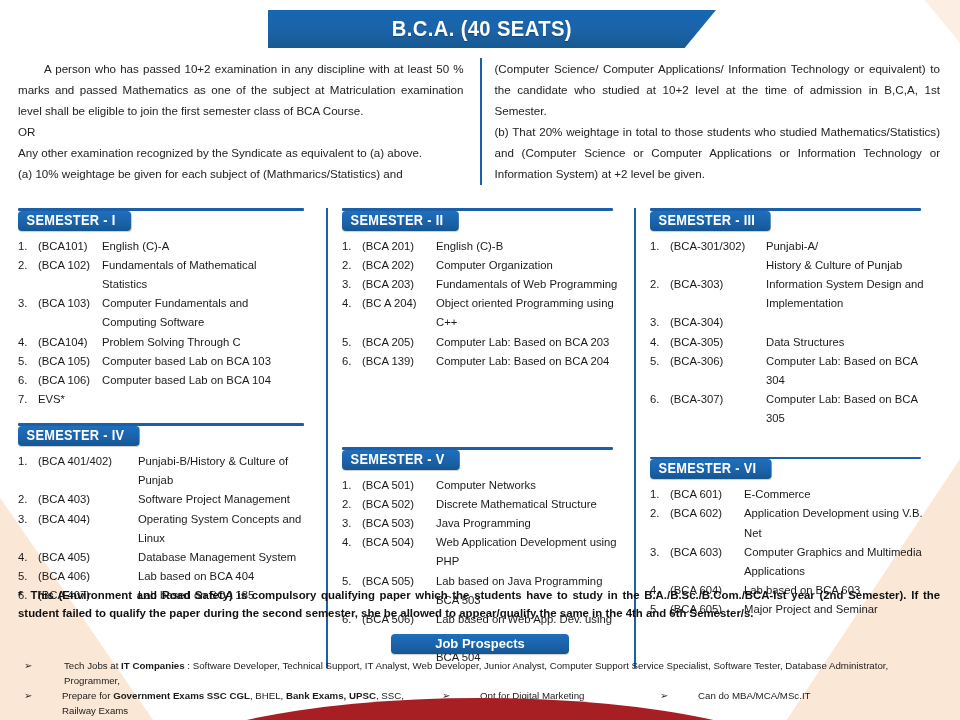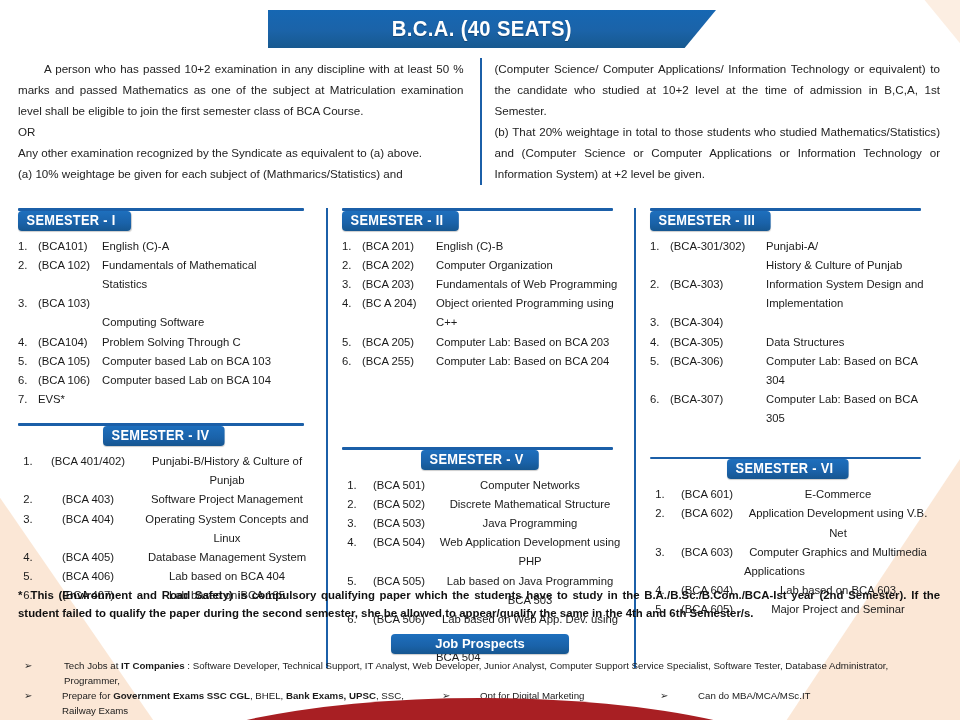--- a/index.html
+++ b/index.html
@@ -112,21 +112,21 @@
   .col1 .c-pad{width:84px;}
   .col2 .c-code{width:74px;}
   .col3 .c-code{width:96px;}
   .col3 .c-pad{width:116px;}
   .col4 .c-code{width:100px;}
   .col5 .c-code{width:74px;}
   .col5 .c-pad{width:94px;}
   .col6 .c-code{width:74px;}
   .col6 .c-pad{width:94px;}
 
-  .sem-block.second{margin-top:14px;text-align:center;}
+  .sem-block.second{margin-top:14px;}
 
   
   .footnote{
     position:absolute;left:18px;top:586px;width:922px;
     font-size:11.4px;font-weight:bold;line-height:1.62;color:#111;
     text-align:justify;
   }
   .footnote .star{margin-right:8px;}
 
   
@@ -203,20 +203,21 @@
                 </div>
                 <div class="course-cont">
                   <span class="c-pad">&nbsp;</span>
                   <span>Statistics</span>
                 </div>
               </li>
               <li>
                 <div class="course-row">
                   <span class="c-num">3.</span>
                   <span class="c-code">(BCA 103)</span>
+                  <span class="c-title">Computer Fundamentals and</span>
                 </div>
                 <div class="course-cont">
                   <span class="c-pad">&nbsp;</span>
                   <span>Computing Software</span>
                 </div>
               </li>
               <li>
                 <div class="course-row">
                   <span class="c-num">4.</span>
                   <span class="c-code">(BCA104)</span>
@@ -332,21 +333,21 @@
               <li>
                 <div class="course-row">
                   <span class="c-num">5.</span>
                   <span class="c-code">(BCA 205)</span>
                   <span class="c-title">Computer Lab: Based on BCA 203</span>
                 </div>
               </li>
               <li>
                 <div class="course-row">
                   <span class="c-num">6.</span>
-                  <span class="c-code">(BCA 255)</span>
+                  <span class="c-code">(BCA 139)</span>
                   <span class="c-title">Computer Lab: Based on BCA 204</span>
                 </div>
               </li>
             </ul>
         </div>
         <div class="sem-block second col5" style="margin-top:76px;">
           <div class="sem-rule"></div>
           <div class="sem-tab"><span>SEMESTER - V</span></div>
           <ul class="course-list">
               <li>

